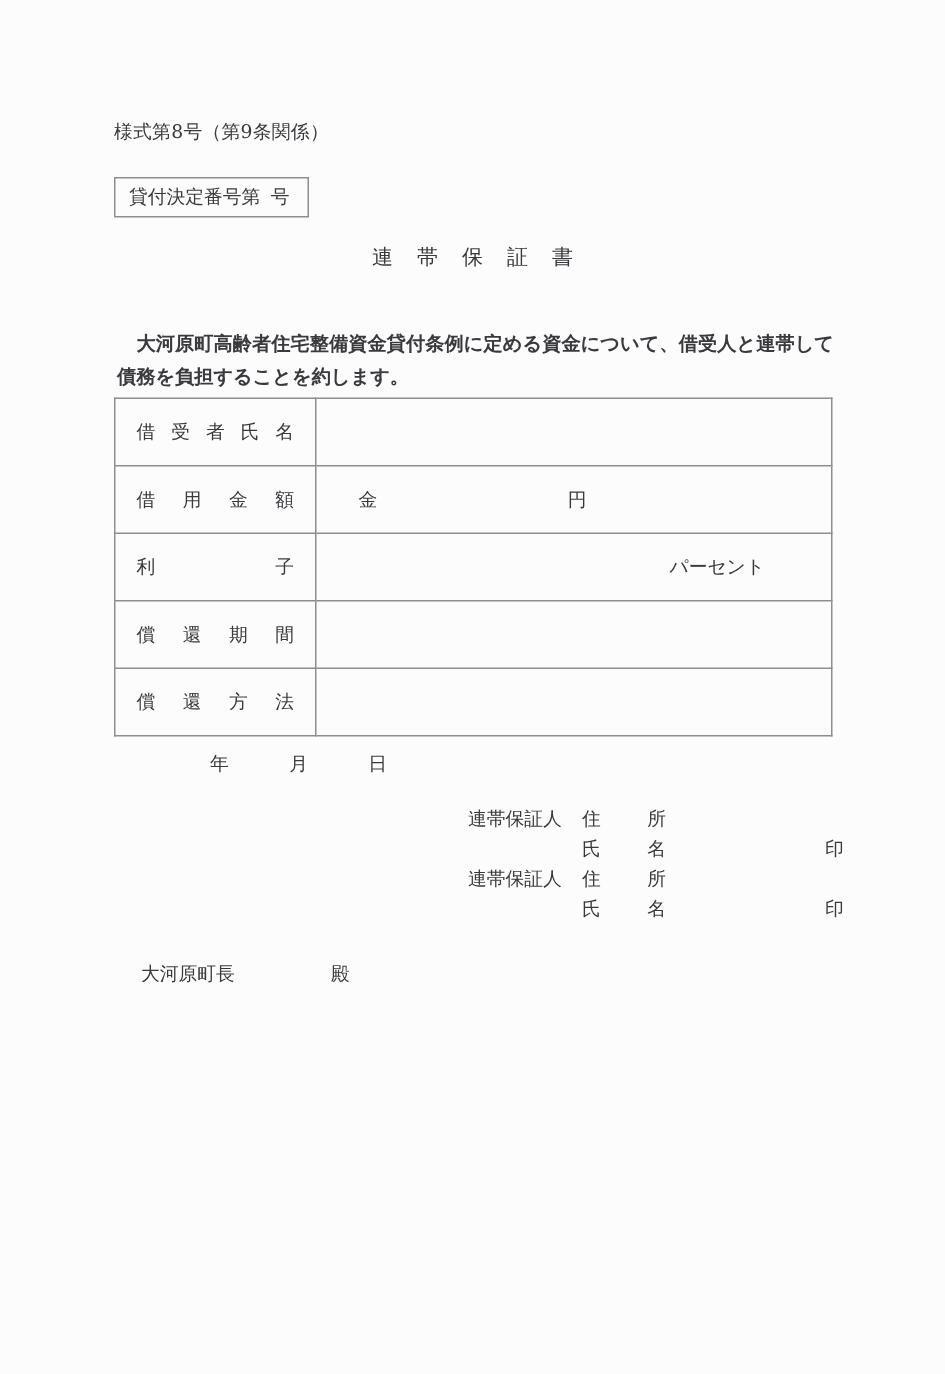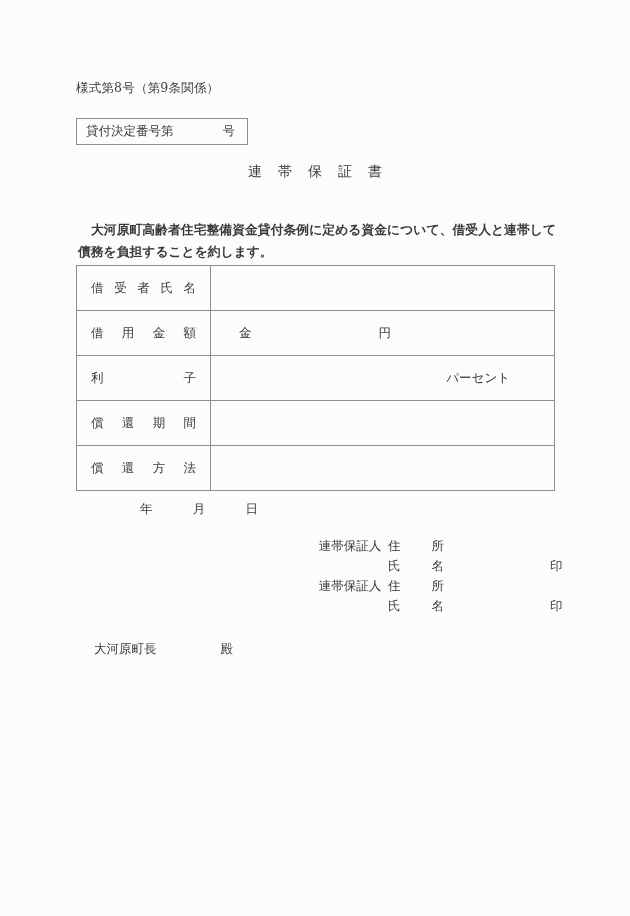--- a/index.html
+++ b/index.html
@@ -30,21 +30,21 @@
     font-size: 12.5px;
     letter-spacing: 0.2px;
     white-space: nowrap;
   }
 
   
   .decision-box {
     position: absolute;
     left: 76px;
     top: 118px;
-    width: 172px;
+    width: 130px;
     height: 27px;
     border: 1px solid #8d8d92;
     box-sizing: border-box;
     background: #fcfcfd;
     text-align: right;
   }
   .decision-box-inner {
     position: absolute;
     inset: 0;
     display: flex;
@@ -147,21 +147,20 @@
     white-space: nowrap;
   }
   .g-line {
     display: flex;
     align-items: baseline;
     height: 20px;
   }
   .g-role {
     display: inline-block;
     width: 76px;
-    text-align: center;
   }
   .g-field {
     display: inline-block;
     width: 56px;
     display: flex;
     justify-content: space-between;
   }
   .g-seal {
     display: inline-block;
     margin-left: 106px;

